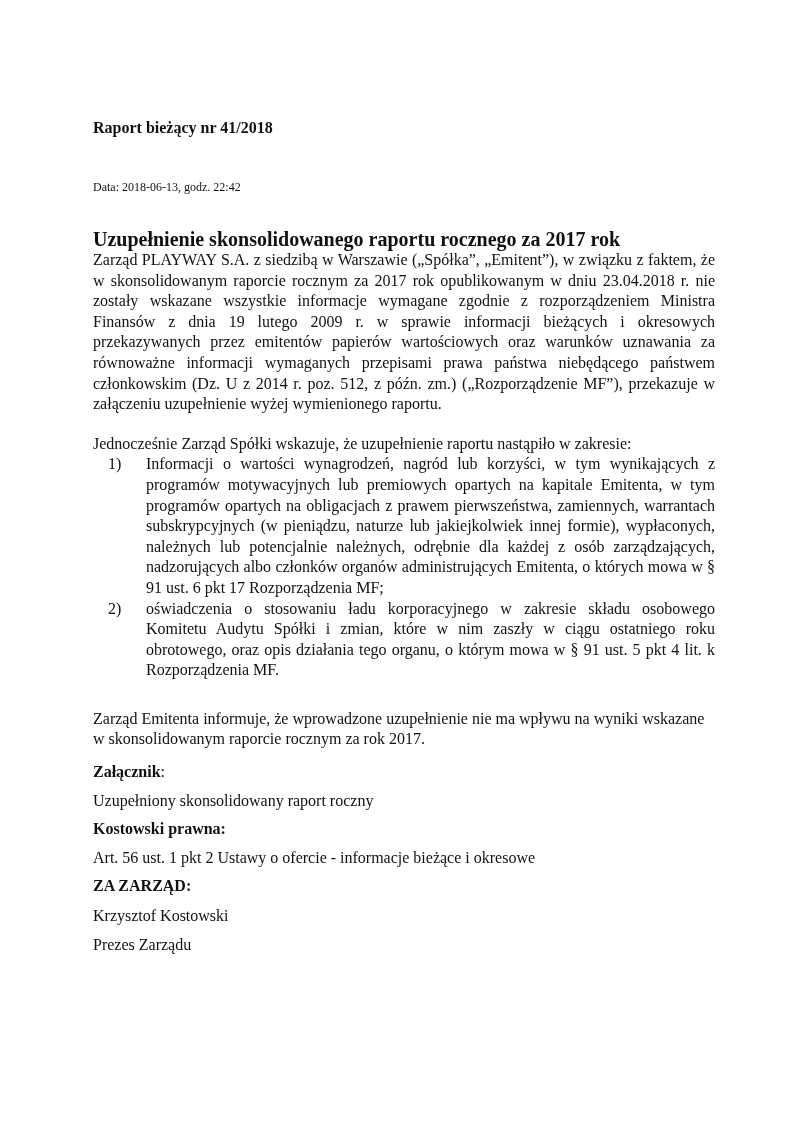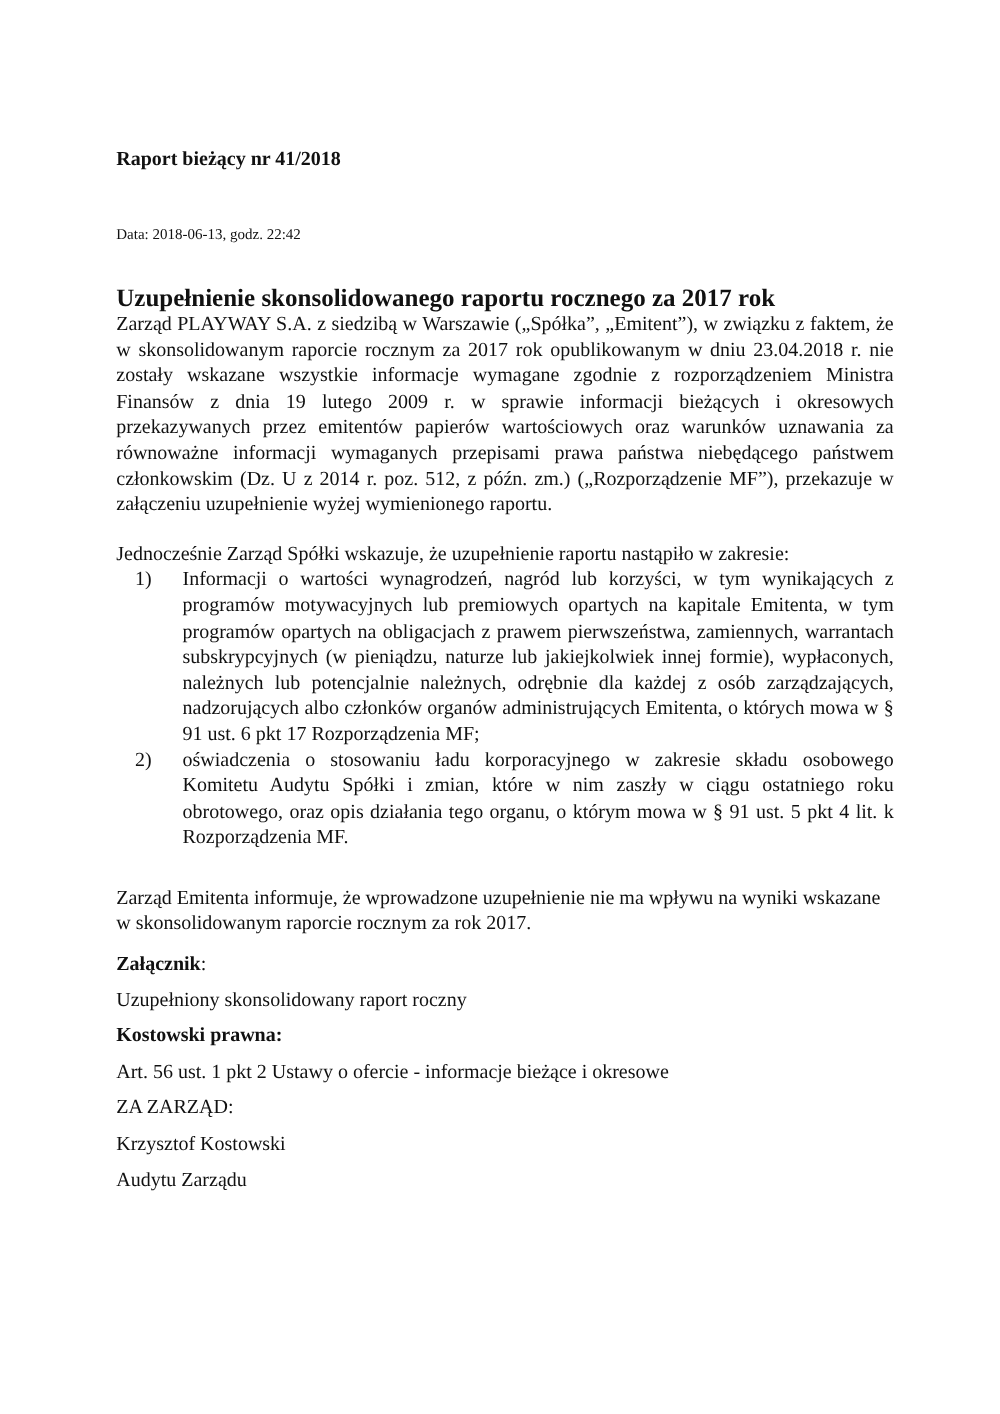--- a/index.html
+++ b/index.html
@@ -13,21 +13,21 @@
   p { margin: 0; line-height: 20.6px; text-align: justify; }
   .para1 { margin-bottom: 19px; }
   .para2 { text-align: left; }
   ol { margin: 0; padding: 0; list-style: none; }
   ol li { position: relative; padding-left: 38px; margin-left: 15px; line-height: 20.6px;
           text-align: justify; }
   ol li .num { position: absolute; left: 0; top: 0; }
   .para3 { margin-top: 28px; margin-bottom: 12px; text-align: left; }
   .label { font-weight: bold; margin-bottom: 8px; }
   .line { margin-bottom: 8px; text-align: left; }
-  .zazarzad { font-weight: normal; margin-bottom: 9px; }
+  .zazarzad { font-weight: bold; margin-bottom: 9px; }
 </style>
 </head>
 <body>
 
 <div class="page">
   <div class="title">Raport bieżący nr 41/2018</div>
   <div class="date">Data: 2018-06-13, godz. 22:42</div>
   <div class="subject">Uzupełnienie skonsolidowanego raportu rocznego za 2017 rok</div>
 
   <div class="body">
@@ -48,15 +48,15 @@
     <p class="para3">Zarząd Emitenta informuje, że wprowadzone uzupełnienie nie ma wpływu na wyniki wskazane w skonsolidowanym raporcie rocznym za rok 2017.</p>
 
     <p class="label"><span>Załącznik</span><span style="font-weight:normal">:</span></p>
     <p class="line">Uzupełniony skonsolidowany raport roczny</p>
 
     <p class="label">Kostowski prawna:</p>
     <p class="line">Art. 56 ust. 1 pkt 2 Ustawy o ofercie - informacje bieżące i okresowe</p>
 
     <p class="zazarzad">ZA ZARZĄD:</p>
     <p class="line">Krzysztof Kostowski</p>
-    <p class="line">Audytu Zarządu</p>
+    <p class="line">Prezes Zarządu</p>
   </div>
 </div>
 
 </body></html>

